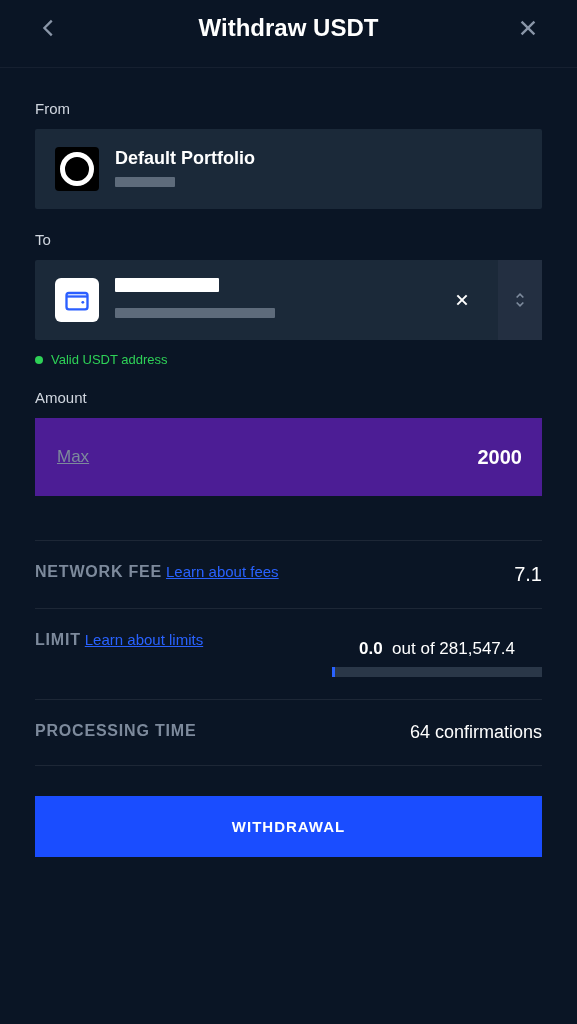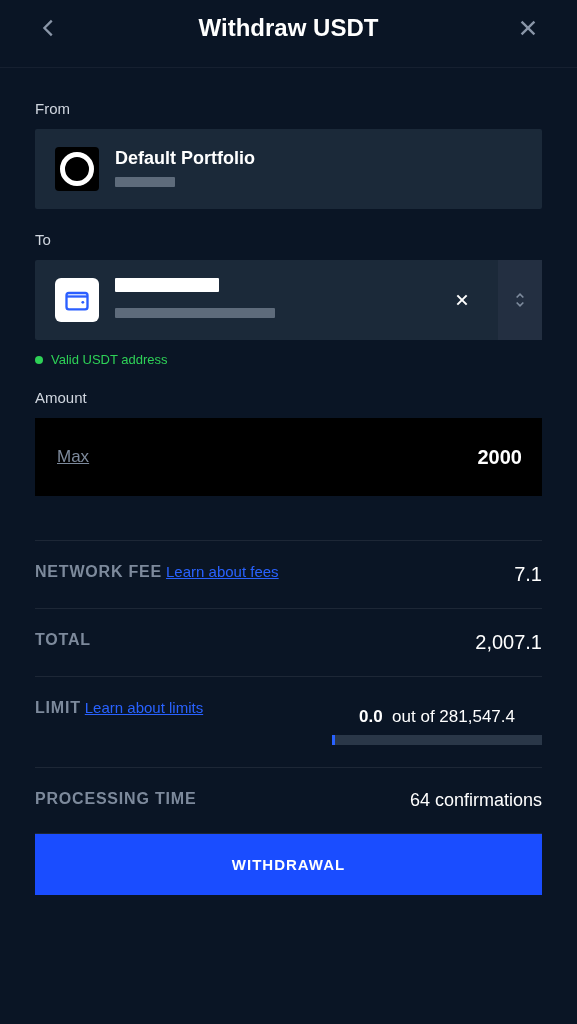--- a/index.html
+++ b/index.html
@@ -127,21 +127,21 @@
     font-size: 13px;
     color: #2ed157;
   }
   .green-dot {
     width: 8px;
     height: 8px;
     border-radius: 50%;
     background: #2ed157;
   }
   .amount-card {
-    background: #000000;
+    background: #4c1d95;
     display: flex;
     align-items: stretch;
     height: 78px;
   }
   .max-btn {
     padding: 0 22px;
     display: flex;
     align-items: center;
     color: #7d8a9c;
     text-decoration: underline;
@@ -216,20 +216,21 @@
     content: "";
     position: absolute;
     left: 0;
     top: 0;
     bottom: 0;
     width: 3px;
     background: #2962ff;
   }
   .processing-value { font-size: 18px; }
   .withdraw-btn {
+    margin-top: 30px;
     width: 100%;
     background: #1a4dff;
     color: #fff;
     border: none;
     padding: 22px;
     font-size: 15px;
     font-weight: 700;
     letter-spacing: 1px;
     cursor: pointer;
   }
@@ -304,24 +305,20 @@
 
   <div class="info-block">
     <div class="info-row">
       <div class="info-left">
         <span class="info-label">NETWORK FEE</span>
         <a class="learn-link">Learn about fees</a>
       </div>
       <span class="info-value">7.1</span>
     </div>
 
-    <div class="info-row">
-      <span class="info-label">TOTAL</span>
-      <span class="info-value">2,007.1</span>
-    </div>
 
     <div class="info-row">
       <div class="info-left">
         <span class="info-label">LIMIT</span>
         <a class="learn-link">Learn about limits</a>
       </div>
       <div class="limit-right">
         <span class="limit-text">
           <b>0.0</b>
           &nbsp;<span>out of</span>

